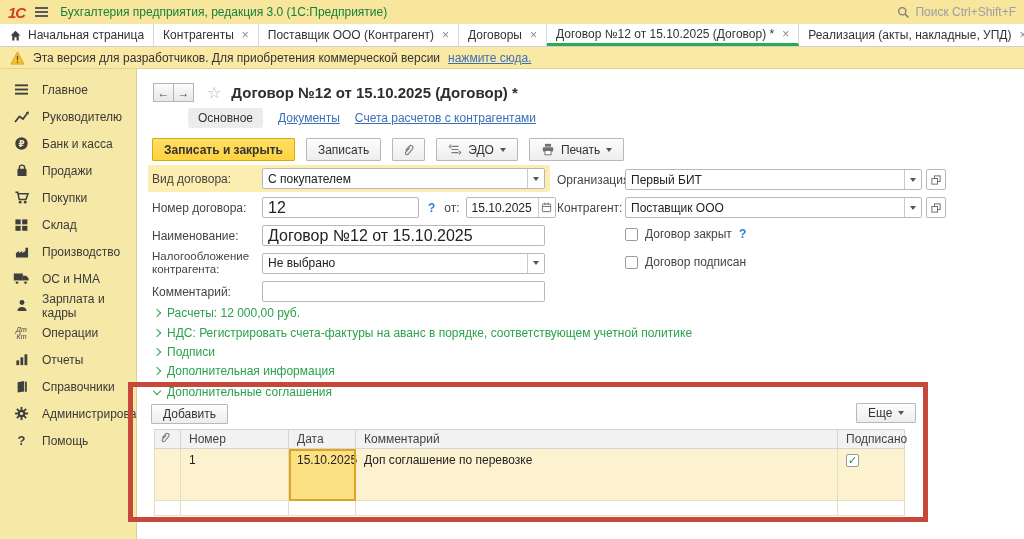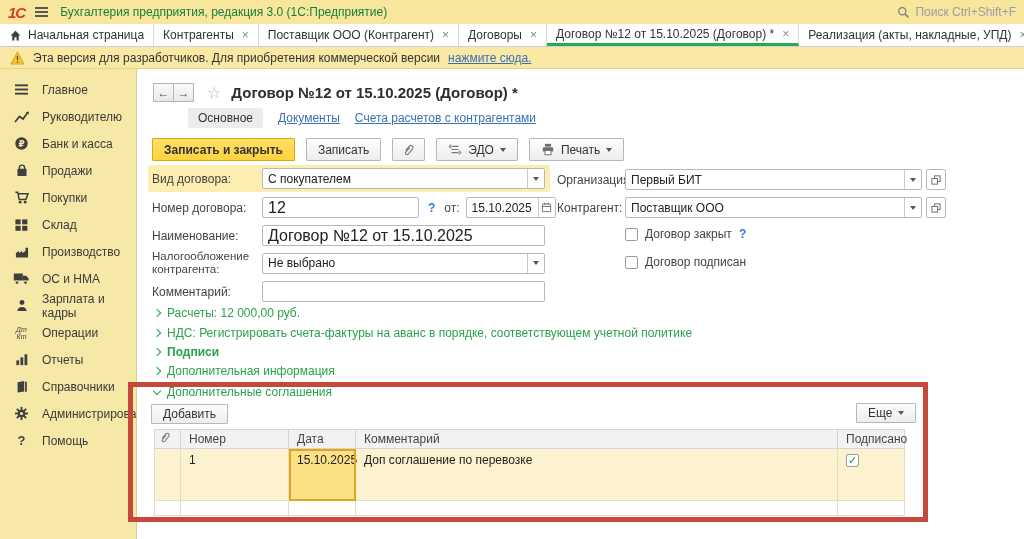--- a/index.html
+++ b/index.html
@@ -434,21 +434,21 @@
     </div>
 
     <div class="gsec abs" style="left:15px; top:237px;">
       <span class="chev"></span>
       <span>Расчеты: 12 000,00 руб.</span>
     </div>
     <div class="gsec abs" style="left:15px; top:257px;">
       <span class="chev"></span>
       <span>НДС: Регистрировать счета-фактуры на аванс в порядке, соответствующем учетной политике</span>
     </div>
-    <div class="gsec abs" style="left:15px; top:276px;font-weight:bold;">
+    <div class="gsec abs" style="left:15px; top:276px;">
       <span class="chev"></span>
       <span>Подписи</span>
     </div>
     <div class="gsec abs" style="left:15px; top:295px;">
       <span class="chev"></span>
       <span>Дополнительная информация</span>
     </div>
     <div class="gsec abs" style="left:15px; top:316px;">
       <span class="chev open"></span>
       <span>Дополнительные соглашения</span>

